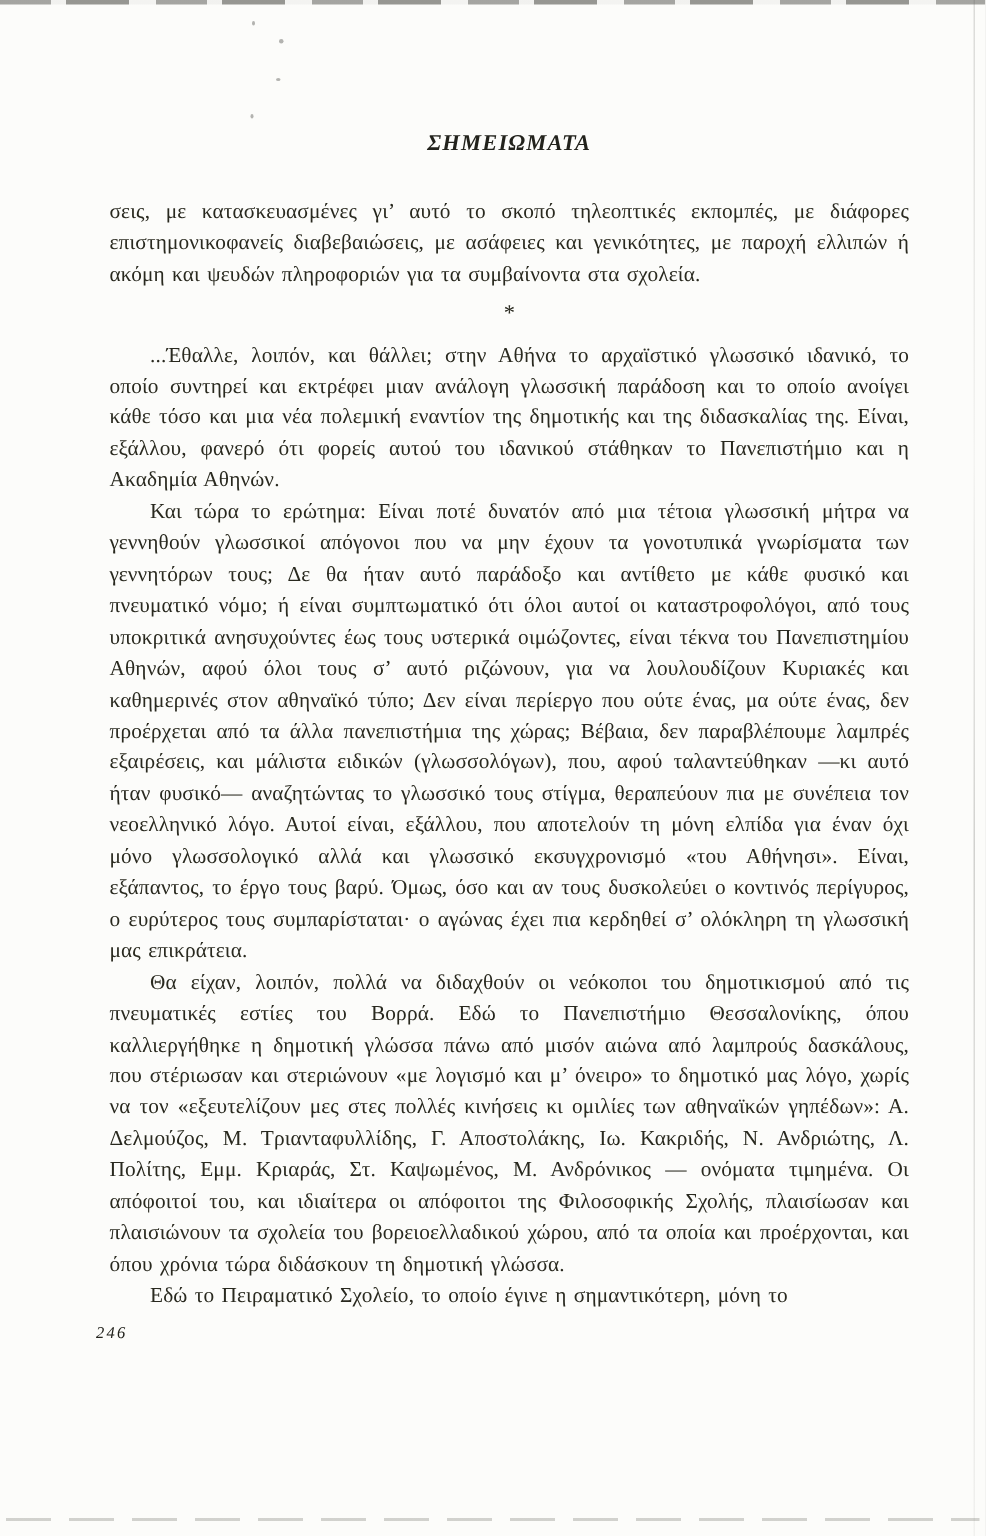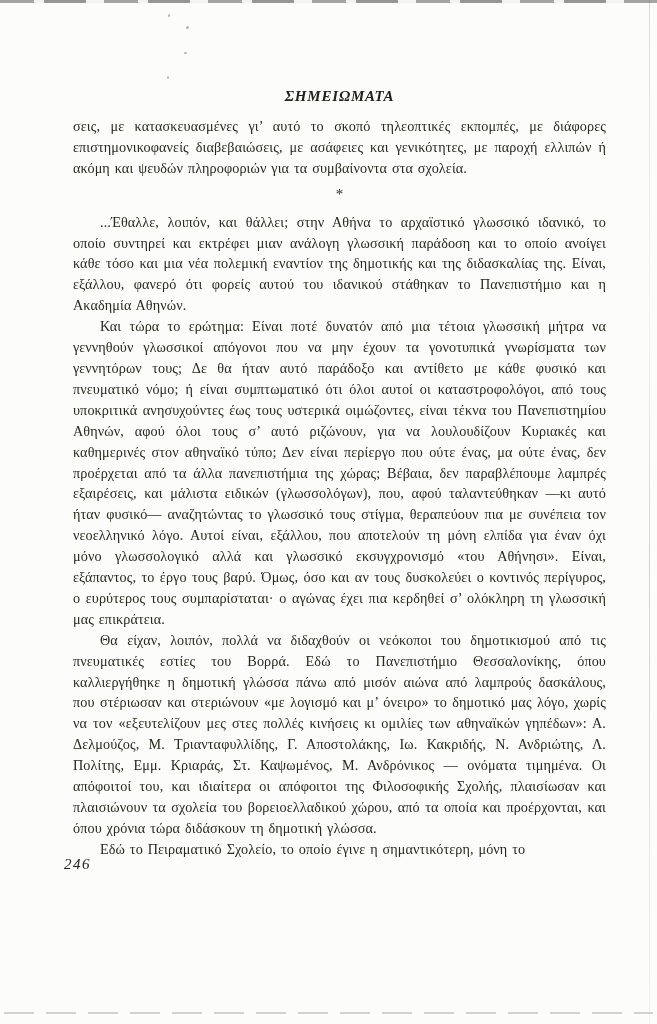--- a/index.html
+++ b/index.html
@@ -52,21 +52,21 @@
   }
   .heading {
     margin: 0;
     font-size: 15px;
     font-weight: bold;
     font-style: italic;
     text-align: center;
     letter-spacing: 0.8px;
     color: #22221c;
   }
-  .body-text { margin-top: 11px; }
+  .body-text { margin-top: 26px; }
   .para {
     margin: 0;
     font-size: 14.2px;
     line-height: 20.9px;
     text-align: justify;
     text-indent: 27px;
     word-spacing: 1.2px;
     letter-spacing: 0.1px;
     color: #29291f;
   }
@@ -74,23 +74,23 @@
   .separator {
     text-align: center;
     font-size: 15px;
     line-height: 20.9px;
     margin: 5px 0 7px;
     color: #29291f;
   }
   .page-number {
     position: absolute;
     left: 64px;
-    top: 856px;
+    top: 883px;
     font-style: italic;
-    font-size: 15px;
+    font-size: 11px;
     letter-spacing: 1.5px;
     color: #22221c;
   }
 </style>
 </head>
 <body>
 
 <div class="scan">
 
   <div class="edge-top"></div>

